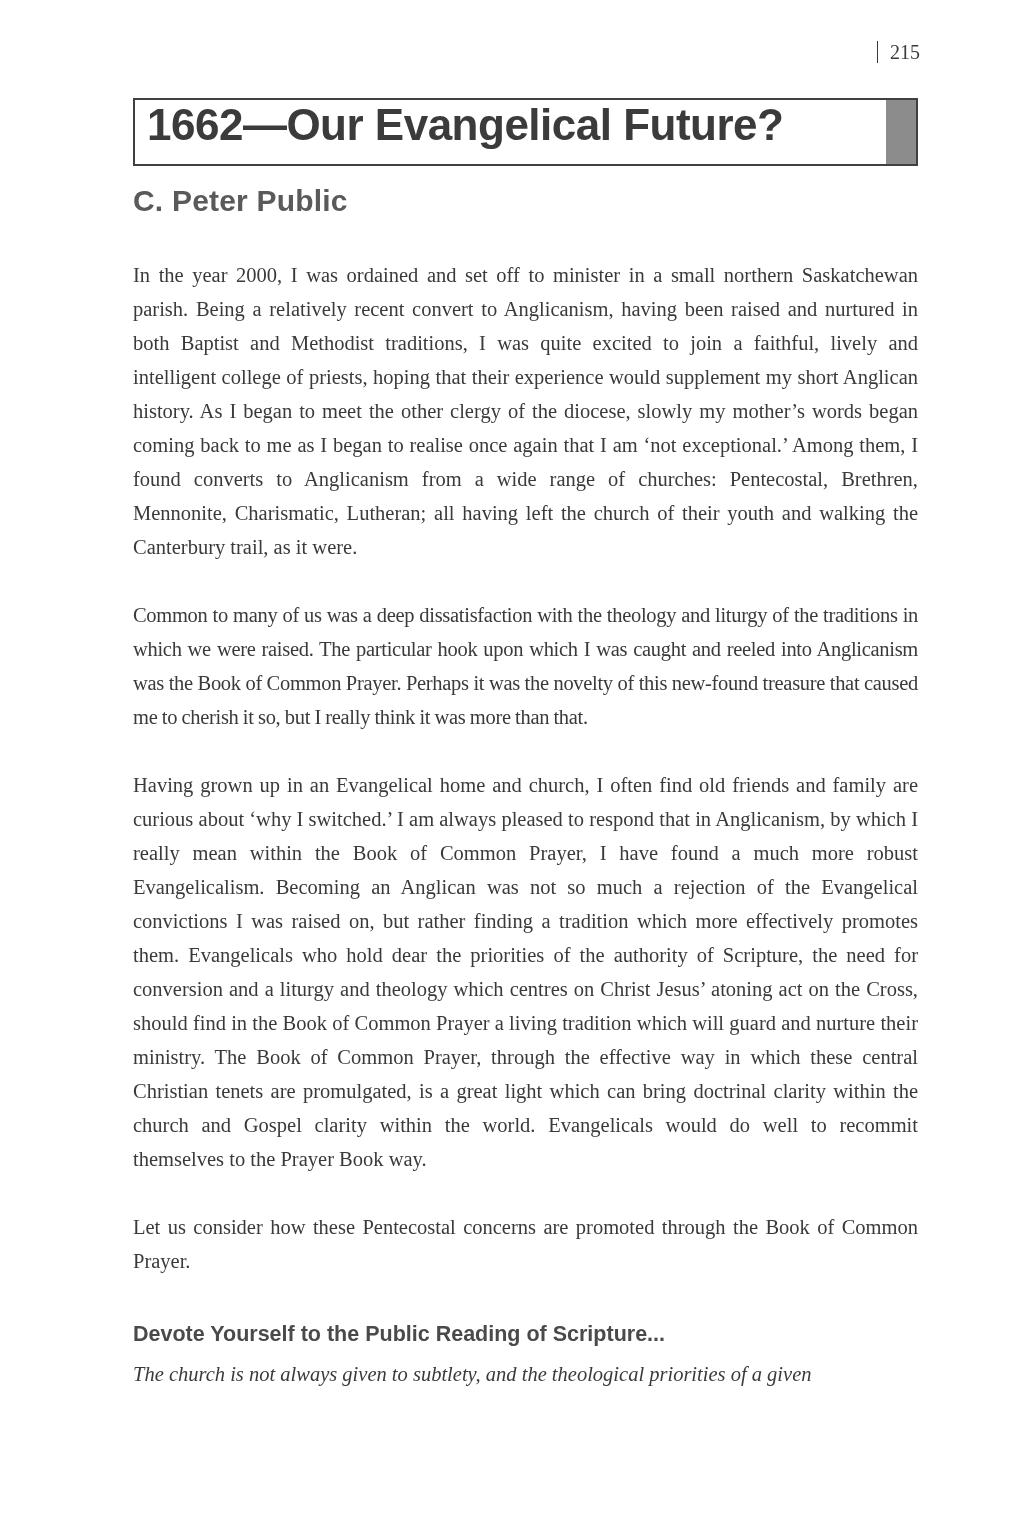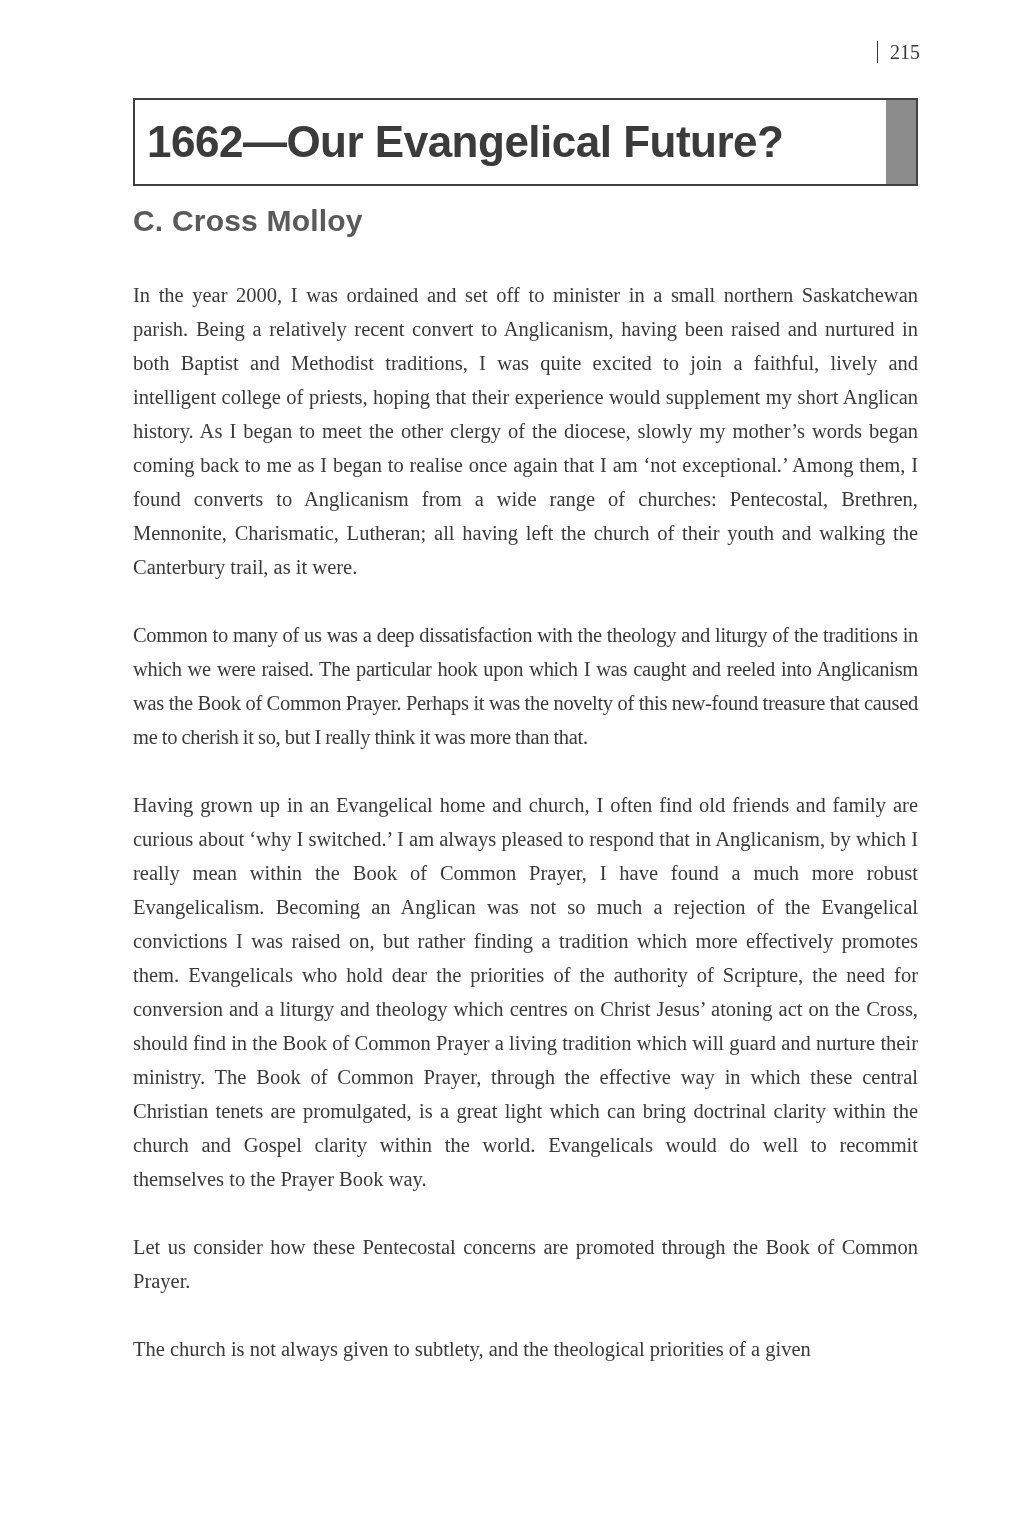--- a/index.html
+++ b/index.html
@@ -38,23 +38,22 @@
   }
   .content {
     position: absolute;
     left: 133px;
     right: 102px;
     top: 98px;
   }
   .title-box {
     position: relative;
     border: 2px solid #404040;
-    height: 88px;
+    height: 68px;
     display: flex;
-    align-items: center;
     padding-left: 12px;
     padding-right: 48px;
   }
   .title-box h1 {
     font-family: "Liberation Sans", sans-serif;
     font-weight: bold;
     font-size: 44px;
     letter-spacing: -0.5px;
     color: #3b3b3b;
     white-space: nowrap;
@@ -96,45 +95,47 @@
     font-size: 21.5px;
     color: #4a4a4a;
     margin-top: 44px;
     margin-bottom: 10px;
   }
   .section-para {
     font-size: 20.5px;
     line-height: 34px;
     text-align: justify;
     color: #3a3a3a;
+    font-style: italic;
   }
 </style>
 </head>
 <body>
 
 <div class="page">
 
   <div class="folio">
     <span class="folio-bar"></span>
     <span>215</span>
   </div>
 
   <div class="content">
 
     <div class="title-box">
       <h1>1662—Our Evangelical Future?</h1>
       <div class="title-accent"></div>
     </div>
 
-    <div class="author">C. Cross Molloy</div>
+    <div class="author">C. Peter Public</div>
 
     <div class="body-copy">
       <p class="body-para">In the year 2000, I was ordained and set off to minister in a small northern Saskatchewan parish. Being a relatively recent convert to Anglicanism, having been raised and nurtured in both Baptist and Methodist traditions, I was quite excited to join a faithful, lively and intelligent college of priests, hoping that their experience would supplement my short Anglican history. As I began to meet the other clergy of the diocese, slowly my mother’s words began coming back to me as I began to realise once again that I am ‘not exceptional.’ Among them, I found converts to Anglicanism from a wide range of churches: Pentecostal, Brethren, Mennonite, Charismatic, Lutheran; all having left the church of their youth and walking the Canterbury trail, as it were.</p>
       <p class="body-para tight">Common to many of us was a deep dissatisfaction with the theology and liturgy of the traditions in which we were raised. The particular hook upon which I was caught and reeled into Anglicanism was the Book of Common Prayer. Perhaps it was the novelty of this new-found treasure that caused me to cherish it so, but I really think it was more than that.</p>
       <p class="body-para">Having grown up in an Evangelical home and church, I often find old friends and family are curious about ‘why I switched.’ I am always pleased to respond that in Anglicanism, by which I really mean within the Book of Common Prayer, I have found a much more robust Evangelicalism. Becoming an Anglican was not so much a rejection of the Evangelical convictions I was raised on, but rather finding a tradition which more effectively promotes them. Evangelicals who hold dear the priorities of the authority of Scripture, the need for conversion and a liturgy and theology which centres on Christ Jesus’ atoning act on the Cross, should find in the Book of Common Prayer a living tradition which will guard and nurture their ministry. The Book of Common Prayer, through the effective way in which these central Christian tenets are promulgated, is a great light which can bring doctrinal clarity within the church and Gospel clarity within the world. Evangelicals would do well to recommit themselves to the Prayer Book way.</p>
       <p class="body-para">Let us consider how these Pentecostal concerns are promoted through the Book of Common Prayer.</p>
 
+      <h3 class="section-heading">Devote Yourself to the Public Reading of Scripture...</h3>
       <p class="section-para">The church is not always given to subtlety, and the theological priorities of a given</p>
     </div>
 
   </div>
 
 </div>
 
 </body></html>

